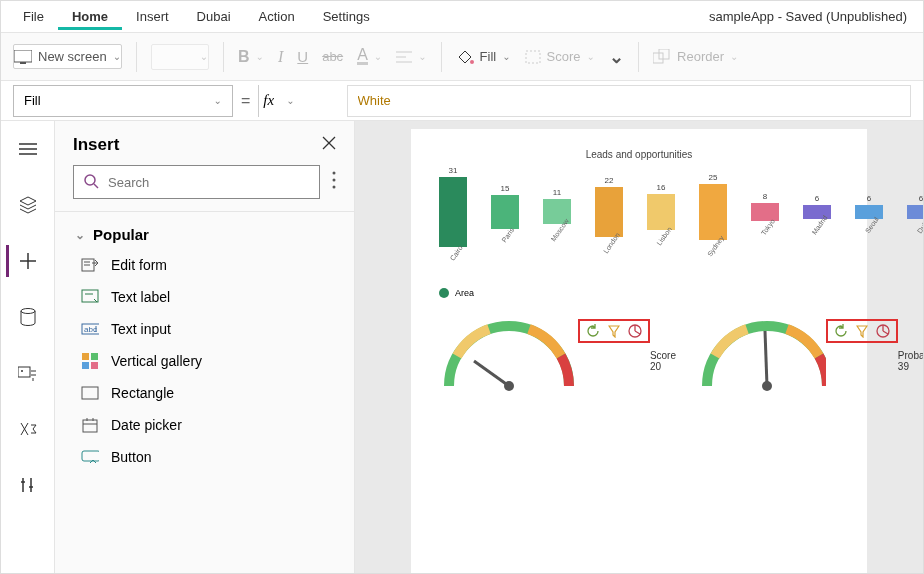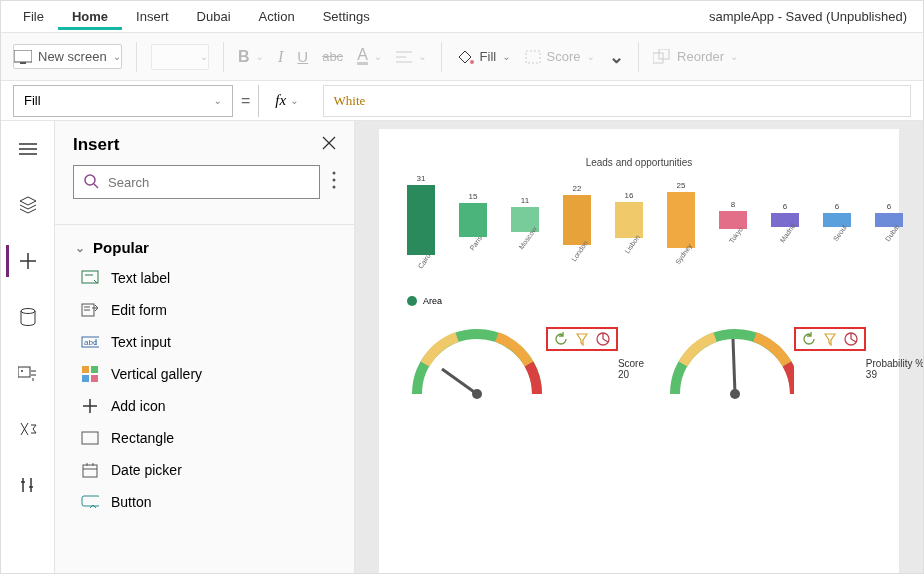--- a/index.html
+++ b/index.html
@@ -16,46 +16,46 @@
   .rbtn { display: inline-flex; align-items: center; gap: 6px; color: #555; font-size: 13px; padding: 4px 0; border: 1px solid #d0d0d0; background: #fff; border-radius: 2px; }
   .rbtn.ghost { border: none; background: transparent; }
   .rbtn svg, .ricon svg { display: block; }
   .rdisabled { opacity: 0.4; }
   .divider-v { width: 1px; height: 30px; background: #e0e0e0; }
   .caret { font-size: 10px; color: #888; }
   
   
   .formula-row { display: flex; align-items: center; height: 40px; padding: 4px 12px; gap: 8px; border-bottom: 1px solid #e5e5e5; }
   .prop-select { width: 220px; height: 32px; border: 1px solid #bbb; display: flex; align-items: center; justify-content: space-between; padding: 0 10px; font-size: 13px; background: #fff; }
-  .fx-box { display: flex; align-items: center; padding: 0 16px; height: 32px; border-left: 1px solid #ccc; gap: 4px; }
-  .fx-input { flex: 1; height: 32px; border: 1px solid #ddd; padding: 0 10px; font-family: Liberation Serif, serif; font-size: 13px; color: #b07800; }
+  .fx-box { display: flex; align-items: center; padding: 0 4px; height: 32px; border-left: 1px solid #ccc; gap: 12px; }
+  .fx-input { flex: 1; height: 32px; border: 1px solid #ddd; padding: 0 10px; font-family: Liberation Sans, sans-serif; font-size: 13px; color: #b07800; margin-left: 40px; }
   
   
   .main { display: flex; height: calc(574px - 32px - 48px - 40px); }
   
   
   .rail { width: 54px; border-right: 1px solid #e5e5e5; display: flex; flex-direction: column; align-items: center; padding-top: 12px; gap: 24px; color: #333; }
   .rail-item { width: 40px; height: 32px; display: flex; align-items: center; justify-content: center; cursor: pointer; }
   .rail-item.active { border-left: 3px solid #742774; margin-left: -3px; }
   
   
   .panel { width: 300px; border-right: 1px solid #e5e5e5; background: #fafafa; display: flex; flex-direction: column; }
   .panel-header { display: flex; align-items: center; justify-content: space-between; padding: 14px 18px 10px; }
   .panel-title { font-size: 17px; font-weight: 600; }
-  .panel-search-row { display: flex; align-items: center; gap: 12px; padding: 0 18px 25px; border-bottom: 1px solid #e5e5e5; }
+  .panel-search-row { display: flex; align-items: center; gap: 12px; padding: 0 18px 12px; border-bottom: 1px solid #e5e5e5; }
   .search-box { flex: 1; height: 34px; border: 1px solid #888; display: flex; align-items: center; gap: 8px; padding: 0 10px; background: #fff; }
   .search-box input { border: none; outline: none; font-size: 13px; flex: 1; }
   .panel-body { flex: 1; overflow-y: auto; padding: 8px 0 8px 18px; }
   .group-header { display: flex; align-items: center; gap: 8px; font-weight: 600; font-size: 15px; padding: 6px 0 6px 2px; }
   .list-item { display: flex; align-items: center; gap: 12px; padding: 7px 4px 7px 8px; font-size: 14px; cursor: pointer; }
   .li-icon { width: 18px; height: 18px; display: flex; align-items: center; justify-content: center; }
   
   
   .canvas-wrap { flex: 1; background: #e9e9e9; display: flex; justify-content: center; padding-top: 8px; overflow: hidden; }
-  .canvas { background: #fff; width: 520px; padding: 28px 18px; }
+  .canvas { background: #fff; width: 456px; padding: 20px 18px; }
   .chart-title { text-align: center; font-size: 10px; color: #444; margin-bottom: 14px; }
   .bars-row { display: flex; align-items: center; gap: 24px; height: 90px; padding-left: 10px; }
   .bar-col { display: flex; flex-direction: column; align-items: center; width: 34px; }
   .bar-val { font-size: 8px; color: #444; margin-bottom: 2px; }
   .bar { width: 28px; }
   .bar-label { font-size: 7px; color: #666; margin-top: 4px; transform: rotate(-55deg); transform-origin: top; white-space: nowrap; height: 22px; }
   .legend { display: flex; align-items: center; gap: 6px; font-size: 9px; margin: 24px 0 7px 10px; }
   .legend-swatch { width: 10px; height: 10px; border-radius: 50%; background: #2a8a5c; }
   
   .gauges-row { display: flex; justify-content: space-around; margin-top: 8px; }
@@ -232,37 +232,37 @@
     </div>
     <div class="panel-body">
       <div class="group-header">
         <span class="caret" style="transform:rotate(0deg);font-size:12px;">⌄</span>
         <span>Popular</span>
       </div>
       <div id="item-list">
           <div class="list-item">
             <span class="li-icon">
               <svg width="18" height="16">
-                <rect x="1" y="1" width="16" height="12" fill="none" stroke="#2a7a4a"></rect>
-                <line x1="4" y1="5" x2="12" y2="5" stroke="#2a7a4a"></line>
-                <path d="M13 10 L16 13" stroke="#2a7a4a"></path>
-              </svg>
-            </span>
-            <span>Text label</span>
-          </div>
-          <div class="list-item">
-            <span class="li-icon">
-              <svg width="18" height="16">
                 <rect x="1" y="2" width="12" height="12" fill="none" stroke="#555"></rect>
                 <line x1="3" y1="5" x2="9" y2="5" stroke="#555"></line>
                 <line x1="3" y1="8" x2="9" y2="8" stroke="#555"></line>
                 <path d="M11 6 L17 6 L14 3 M17 6 L14 9" stroke="#555" fill="none"></path>
               </svg>
             </span>
             <span>Edit form</span>
+          </div>
+          <div class="list-item">
+            <span class="li-icon">
+              <svg width="18" height="16">
+                <rect x="1" y="1" width="16" height="12" fill="none" stroke="#2a7a4a"></rect>
+                <line x1="4" y1="5" x2="12" y2="5" stroke="#2a7a4a"></line>
+                <path d="M13 10 L16 13" stroke="#2a7a4a"></path>
+              </svg>
+            </span>
+            <span>Text label</span>
           </div>
           <div class="list-item">
             <span class="li-icon">
               <svg width="20" height="12">
                 <rect x="1" y="1" width="18" height="10" fill="none" stroke="#3a6aa0"></rect>
                 <text x="3" y="9" font-size="8" fill="#3a6aa0">abc</text>
                 <line x1="15" y1="3" x2="15" y2="9" stroke="#3a6aa0"></line>
               </svg>
             </span>
             <span>Text input</span>
@@ -270,29 +270,20 @@
           <div class="list-item">
             <span class="li-icon">
               <svg width="16" height="16">
                 <rect x="0" y="0" width="7" height="7" fill="#e8a23a"></rect>
                 <rect x="9" y="0" width="7" height="7" fill="#5abf6d"></rect>
                 <rect x="0" y="9" width="7" height="7" fill="#5aa0dc"></rect>
                 <rect x="9" y="9" width="7" height="7" fill="#e36e88"></rect>
               </svg>
             </span>
             <span>Vertical gallery</span>
-          </div>
-          <div class="list-item">
-            <span class="li-icon">
-              <svg width="16" height="16">
-                <line x1="8" y1="1" x2="8" y2="15" stroke="#333" stroke-width="1.5"></line>
-                <line x1="1" y1="8" x2="15" y2="8" stroke="#333" stroke-width="1.5"></line>
-              </svg>
-            </span>
-            <span>Add icon</span>
           </div>
           <div class="list-item">
             <span class="li-icon">
               <svg width="18" height="14">
                 <rect x="1" y="1" width="16" height="12" fill="none" stroke="#555"></rect>
               </svg>
             </span>
             <span>Rectangle</span>
           </div>
           <div class="list-item">

